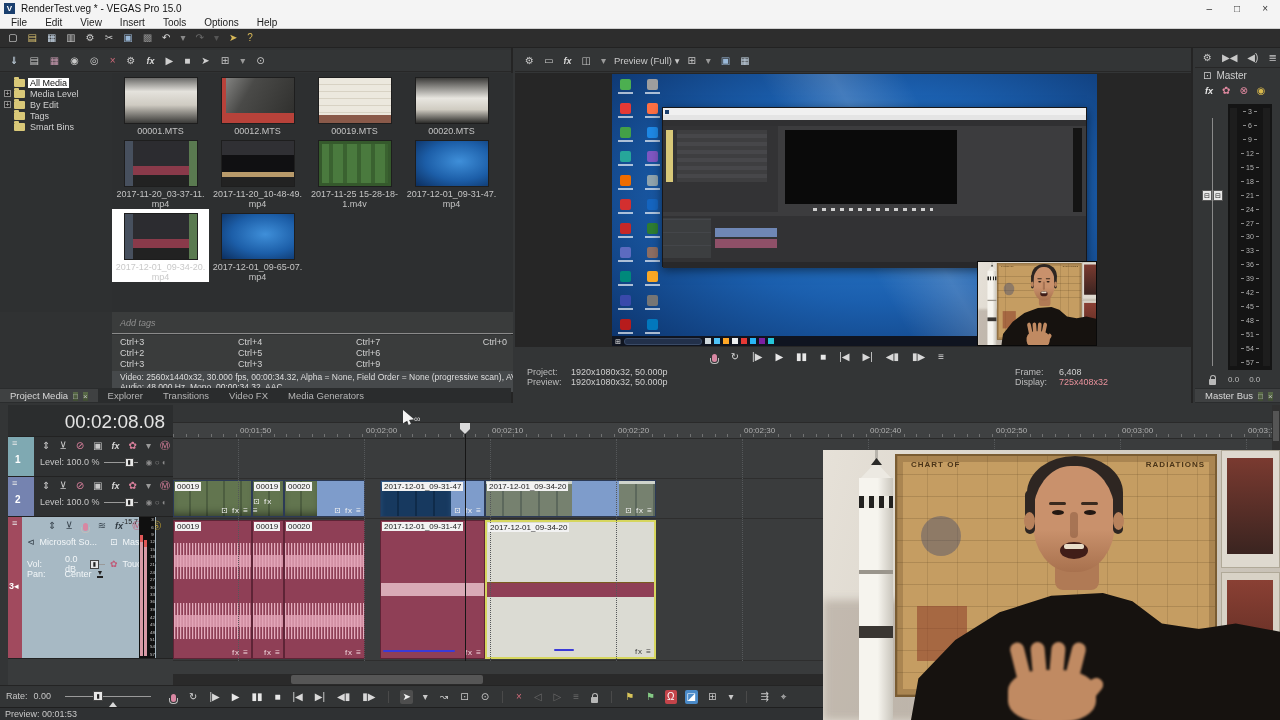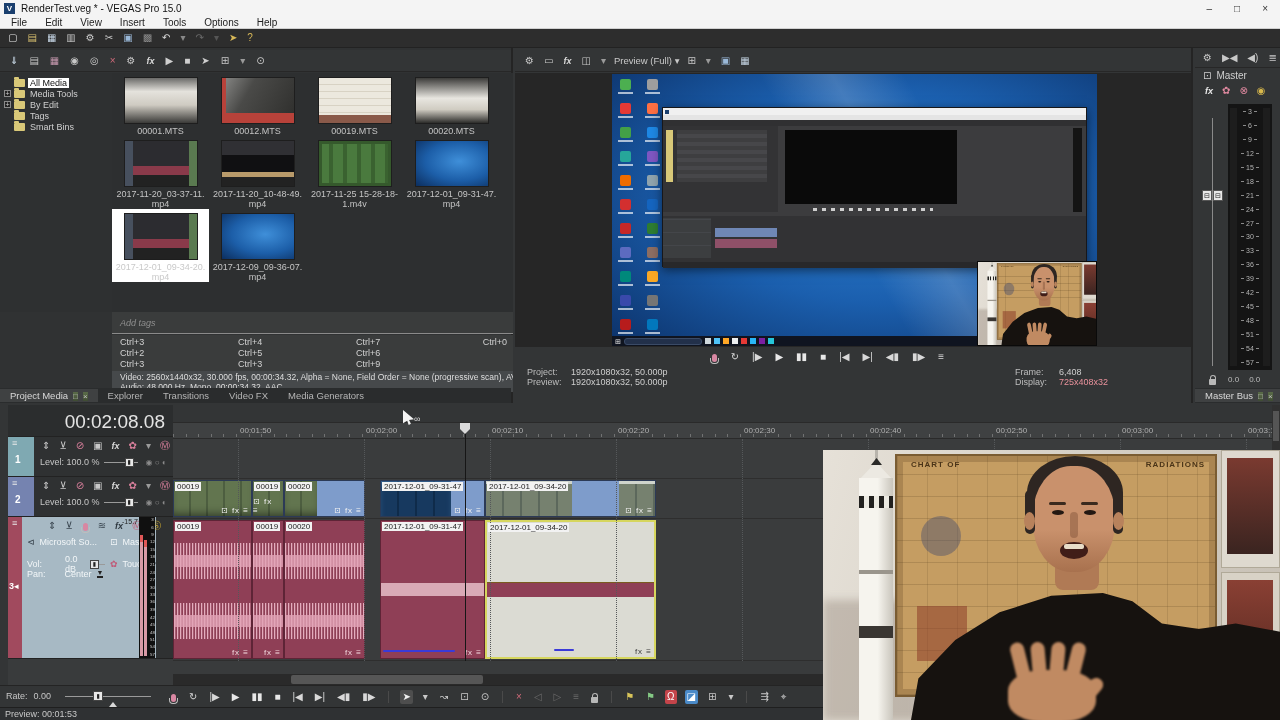--- a/index.html
+++ b/index.html
@@ -234,21 +234,21 @@
       </div>
     <div class="pm-tree" id="pmtree">
         <div class="titem sel">
           <div class="tnoexp"></div>
           <div class="folder"></div>
           <div class="lab">All Media</div>
         </div>
         <div class="titem">
           <div class="texp">+</div>
           <div class="folder"></div>
-          <div class="lab">Media Tools</div>
+          <div class="lab">Media Level</div>
         </div>
         <div class="titem">
           <div class="texp">+</div>
           <div class="folder"></div>
           <div class="lab">By Edit</div>
         </div>
         <div class="titem">
           <div class="tnoexp"></div>
           <div class="folder"></div>
           <div class="lab">Tags</div>
@@ -296,21 +296,21 @@
             <div class="thlab">2017-12-01_09-31-47.mp4</div>
           </div>
         </div>
         <div class="thrw">
           <div class="thcell sel">
             <div class="thpic ph-editor"></div>
             <div class="thlab">2017-12-01_09-34-20.mp4</div>
           </div>
           <div class="thcell">
             <div class="thpic ph-desktop"></div>
-            <div class="thlab">2017-12-09_09-36-07.mp4</div>
+            <div class="thlab">2017-12-01_09-65-07.mp4</div>
           </div>
           <div class="thcell"></div>
           <div class="thcell"></div>
         </div>
       </div>
     <div class="pm-tags">Add tags</div>
     <div class="pm-short" id="pmshort">
         <div class="shrow">
           <span>Ctrl+3</span>
           <span>Ctrl+4</span>

